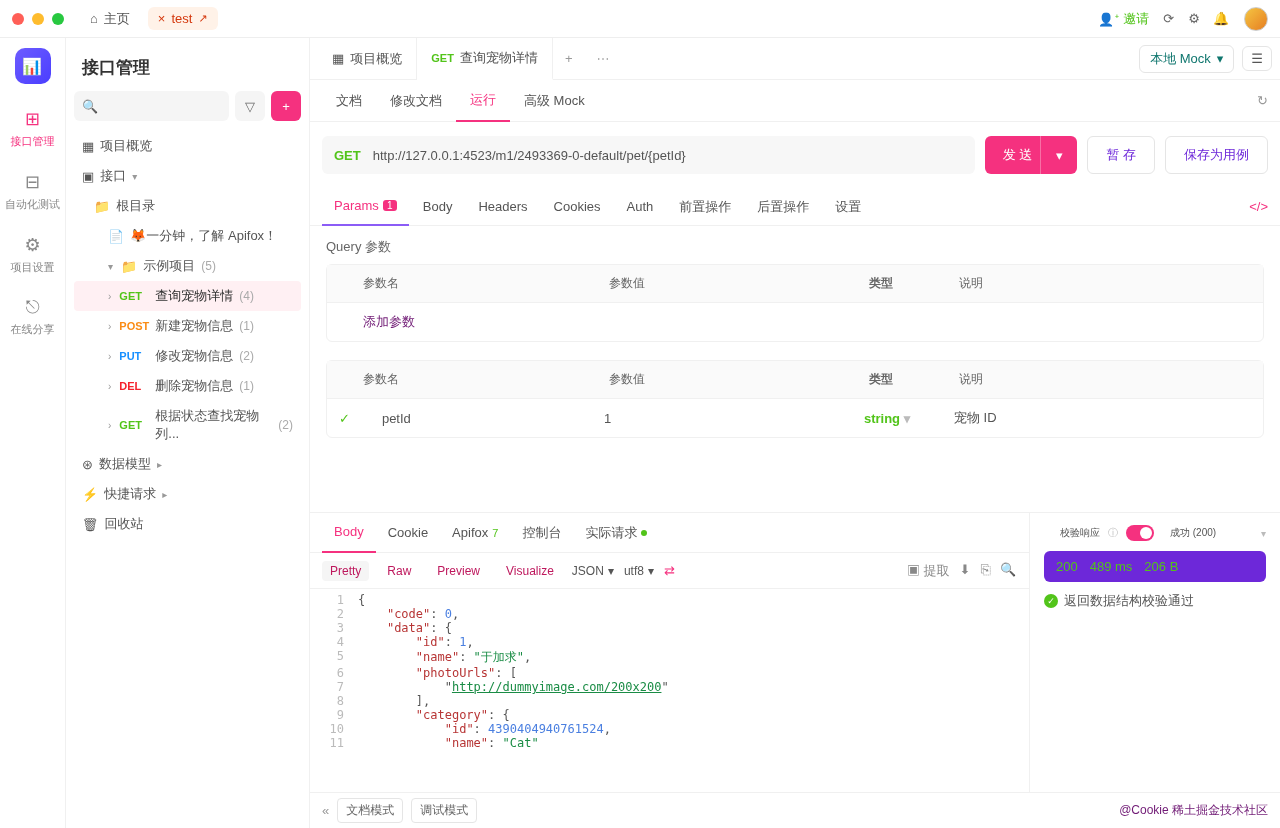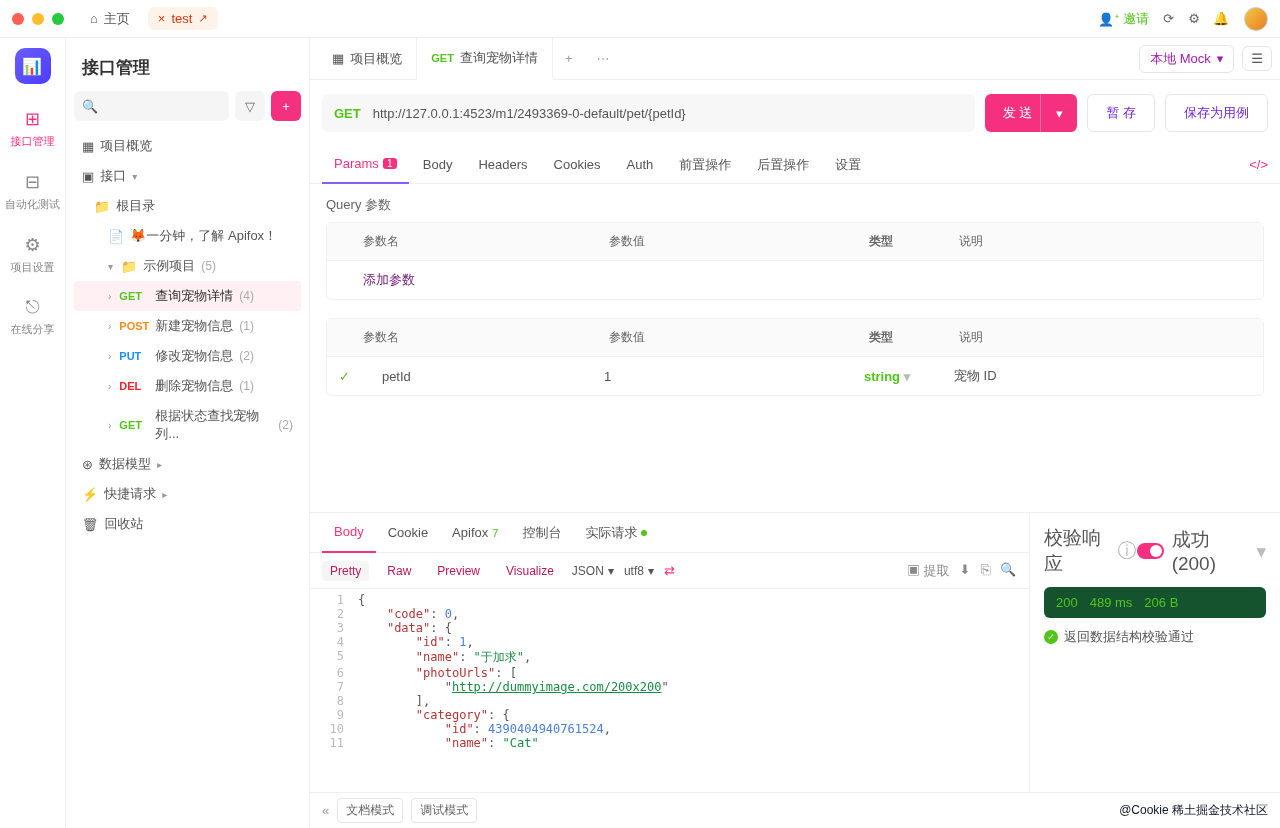--- a/index.html
+++ b/index.html
@@ -47,21 +47,21 @@
     .chev { color: #999; font-size: 10px; margin-right: 2px; }
     
     .content { flex: 1; display: flex; flex-direction: column; overflow: hidden; }
     .tabs-row { display: flex; align-items: center; border-bottom: 1px solid #f0f0f0; height: 42px; padding: 0 8px; }
     .tab { display: flex; align-items: center; gap: 6px; padding: 0 14px; height: 42px; cursor: pointer; color: #555; border-right: 1px solid #f0f0f0; }
     .tab.active { border-bottom: 2px solid #fff; }
     .tab .method-get { font-size: 11px; font-weight: 600; }
     .tab-add { padding: 0 12px; color: #999; cursor: pointer; }
     .tab-more { padding: 0 12px; color: #999; cursor: pointer; }
     .tabs-right { margin-left: auto; display: flex; align-items: center; gap: 8px; }
-    .env-select { padding: 4px 10px; border: 1px solid #e5e5e5; border-radius: 6px; color: #a21caf; display: flex; align-items: center; gap: 6px; cursor: pointer; }
+    .env-select { padding: 4px 10px; border: 1px solid #e5e5e5; border-radius: 6px; color: #0f766e; display: flex; align-items: center; gap: 6px; cursor: pointer; }
     .hamburger { padding: 4px 8px; border: 1px solid #e5e5e5; border-radius: 6px; color: #555; cursor: pointer; }
     
     .subtabs { display: flex; align-items: center; height: 42px; border-bottom: 1px solid #f0f0f0; padding: 0 12px; }
     .subtab { padding: 0 14px; height: 42px; display: flex; align-items: center; cursor: pointer; color: #555; }
     .subtab.active { color: #f5317f; border-bottom: 2px solid #f5317f; }
     .subtab-right { margin-left: auto; color: #999; cursor: pointer; }
     
     .request-row { display: flex; gap: 10px; padding: 14px 12px; align-items: center; }
     .url-box { flex: 1; display: flex; align-items: center; background: #f7f7f7; border-radius: 6px; height: 38px; padding: 0 12px; }
     .url-method { color: #52c41a; font-weight: 600; margin-right: 12px; }
@@ -113,32 +113,32 @@
     .code-line { display: flex; }
     .line-num { width: 48px; text-align: right; padding-right: 14px; color: #bbb; user-select: none; }
     .line-content { flex: 1; white-space: pre; }
     .tok-brace { color: #555; }
     .tok-key { color: #b73535; }
     .tok-str { color: #1a8c45; }
     .tok-num { color: #4a7fe0; }
     .tok-url { color: #1a8c45; text-decoration: underline; }
     
     .response-right { width: 250px; padding: 12px 14px; }
-    .validate-row { display: flex; align-items: center; margin-bottom: 10px; font-size: 19px; color: #555; }
+    .validate-row { display: flex; align-items: center; gap: 8px; margin-bottom: 10px; font-size: 10px; color: #555; margin-left: 16px; }
     .switch { width: 28px; height: 16px; background: #f5317f; border-radius: 8px; position: relative; }
     .switch::after { content: ""; position: absolute; right: 2px; top: 2px; width: 12px; height: 12px; background: #fff; border-radius: 50%; }
-    .status-pill { background: #14532d; border-radius: 6px; padding: 8px 12px; display: flex; gap: 12px; font-size: 13px; margin-bottom: 10px; }
+    .status-pill { background: #6d28d9; border-radius: 6px; padding: 8px 12px; display: flex; gap: 12px; font-size: 13px; margin-bottom: 10px; }
     .status-item { color: #52c41a; }
     .validate-ok { display: flex; align-items: center; gap: 6px; color: #555; font-size: 13px; }
     .ok-dot { width: 14px; height: 14px; background: #52c41a; border-radius: 50%; display: flex; align-items: center; justify-content: center; color: #fff; font-size: 9px; }
     
     .footer { display: flex; align-items: center; height: 36px; border-top: 1px solid #f0f0f0; padding: 0 12px; gap: 8px; }
     .footer-collapse { color: #999; cursor: pointer; }
     .footer-mode { font-size: 12px; padding: 3px 8px; border: 1px solid #e5e5e5; border-radius: 4px; cursor: pointer; color: #666; }
-    .footer-right { margin-left: auto; display: flex; gap: 10px; color: #0f172a; font-size: 12px; }
+    .footer-right { margin-left: auto; display: flex; gap: 10px; color: #701a75; font-size: 12px; }
   </style>
 </head>
 <body>
 
 <div class="titlebar">
   <div class="traffic">
     <div class="dot red"></div>
     <div class="dot yellow"></div>
     <div class="dot green"></div>
   </div>
@@ -280,20 +280,27 @@
       <div class="tab-more">⋯</div>
       <div class="tabs-right">
         <div class="env-select">
           <span>本地 Mock</span>
           <span>▾</span>
         </div>
         <div class="hamburger">☰</div>
       </div>
     </div>
 
+    <div class="subtabs">
+      <div class="subtab">文档</div>
+      <div class="subtab">修改文档</div>
+      <div class="subtab active">运行</div>
+      <div class="subtab">高级 Mock</div>
+      <div class="subtab-right">↻</div>
+    </div>
 
     <div class="request-row">
       <div class="url-box">
         <span class="url-method">GET</span>
         <span class="url-text">http://127.0.0.1:4523/m1/2493369-0-default/pet/{petId}</span>
       </div>
       <div style="display:flex">
         <div class="btn btn-send">
           <span>发 送</span>
         </div>

